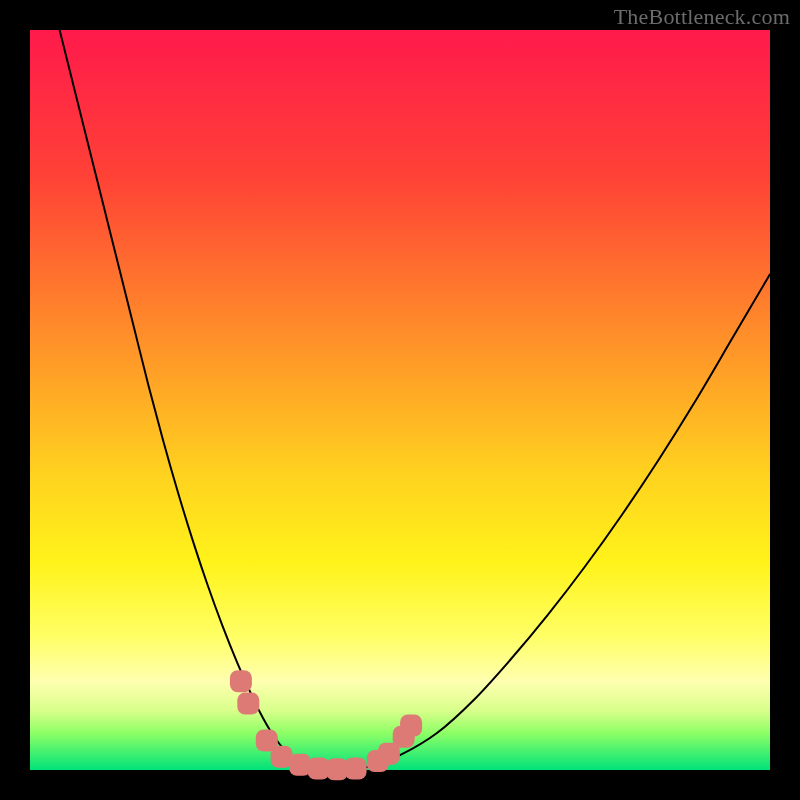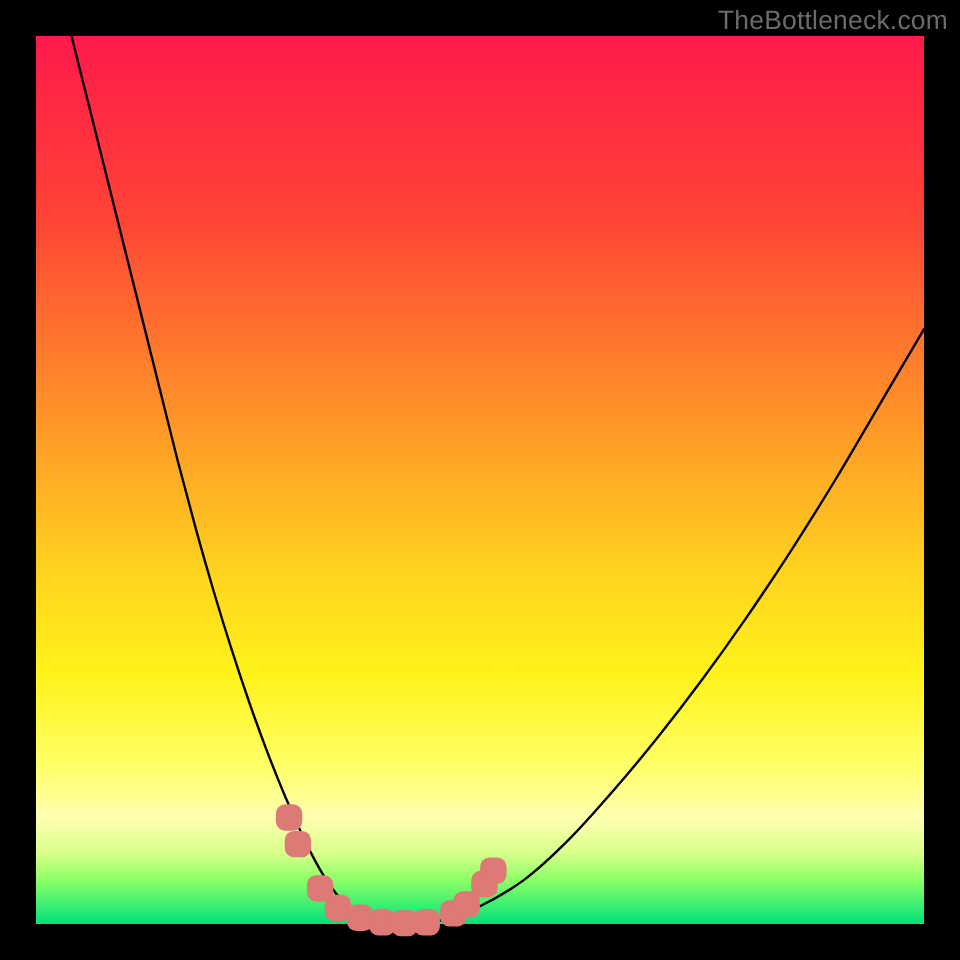--- a/index.html
+++ b/index.html
@@ -9,20 +9,21 @@
     height: 800px;
     background: #000;
     overflow: hidden;
     font-family: Arial, Helvetica, sans-serif;
   }
   .stage {
     position: relative;
     width: 800px;
     height: 800px;
     background: #000;
+    font-family: Liberation Serif, serif;
   }
   .watermark {
     position: absolute;
     top: 4px;
     right: 10px;
     color: #6b6b6b;
     font-size: 22px;
     font-weight: 500;
     letter-spacing: 0.2px;
     z-index: 10;

